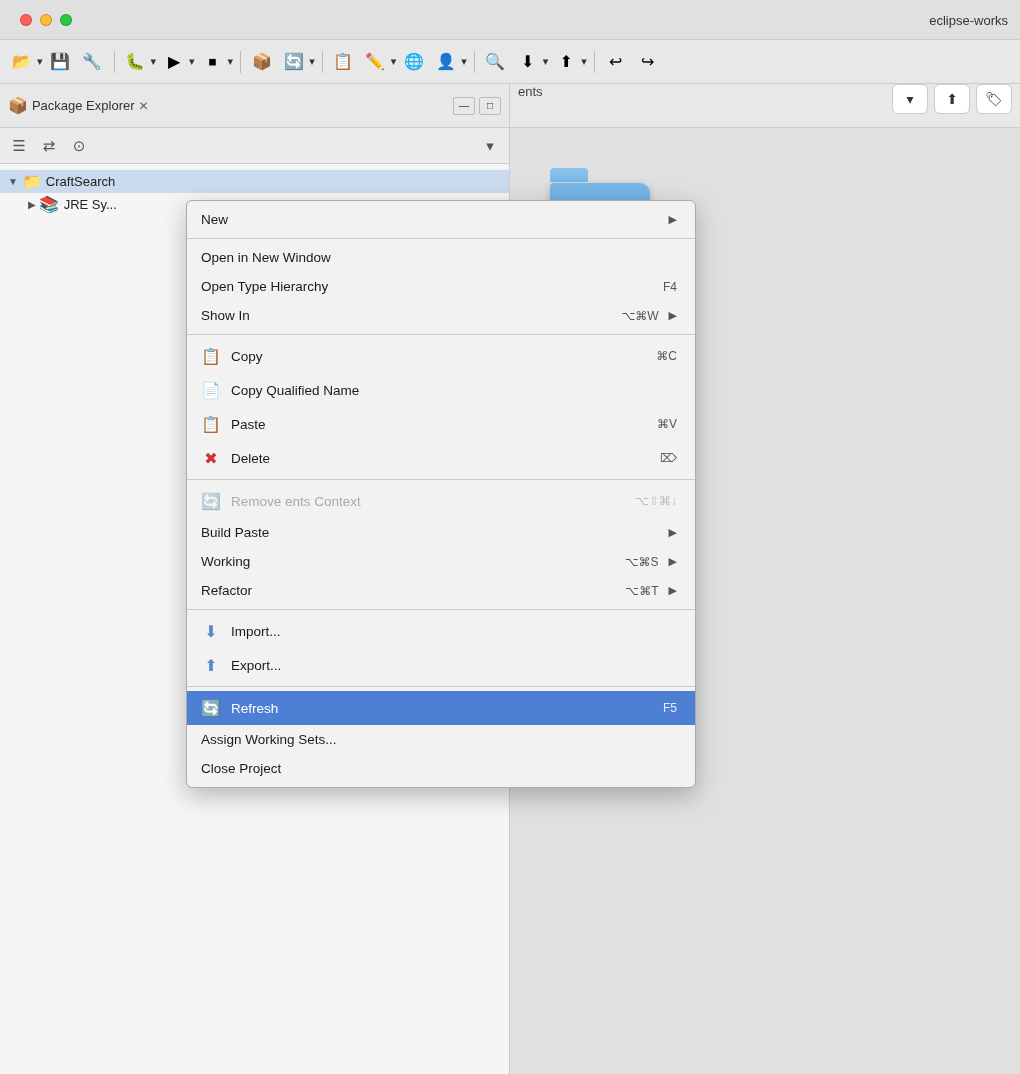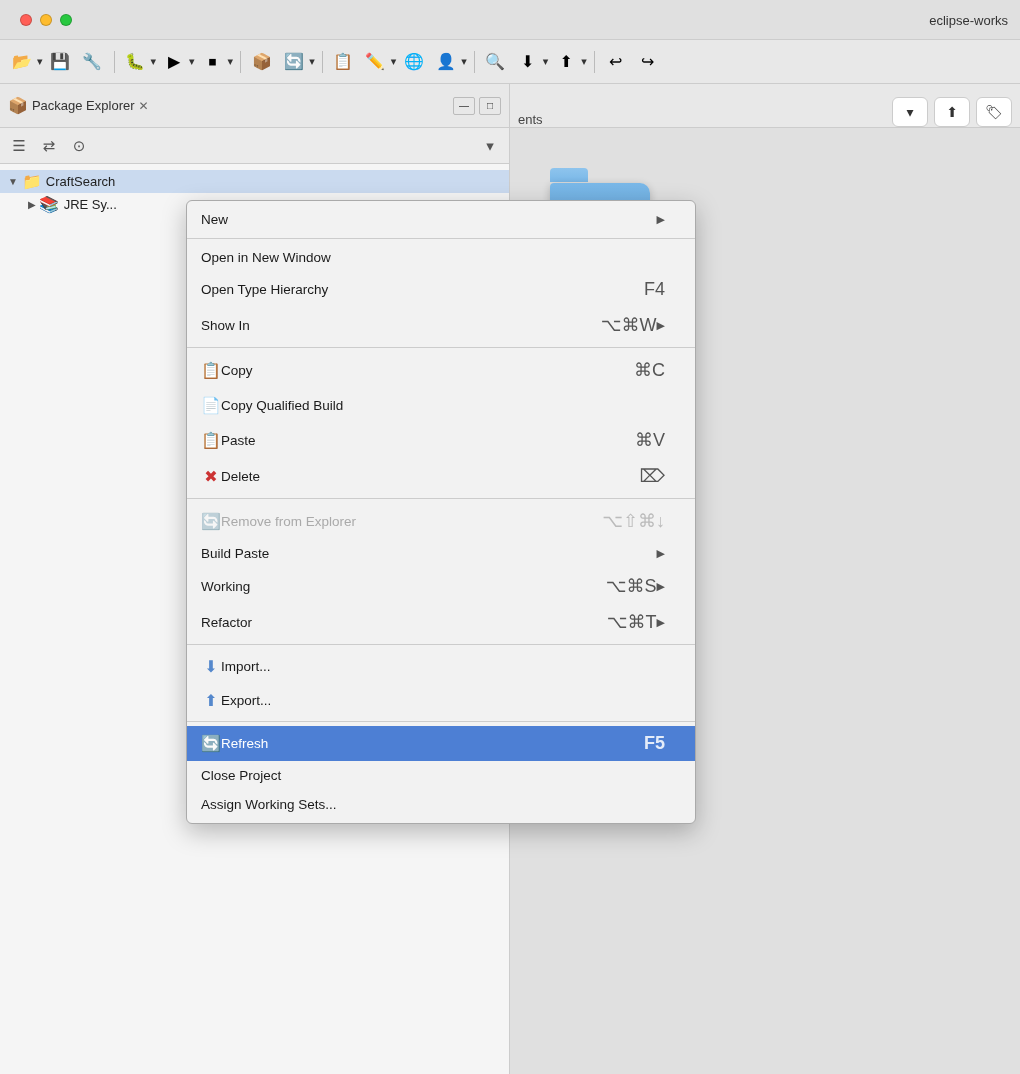--- a/index.html
+++ b/index.html
@@ -196,21 +196,21 @@
       flex-direction: column;
       position: relative;
     }
 
     
     .right-toolbar {
       height: 44px;
       background: #e8e8e8;
       border-bottom: 1px solid #ccc;
       display: flex;
-      align-items: flex-end;
+      align-items: flex-start;
       padding: 0 8px;
       gap: 6px;
     }
     .nav-btn {
       width: 36px;
       height: 30px;
       background: white;
       border: 1px solid #ccc;
       border-radius: 6px;
       cursor: pointer;
@@ -288,25 +288,26 @@
       border: 1px solid #aaa;
       border-radius: 6px;
       box-shadow: 0 8px 24px rgba(0,0,0,0.25);
       z-index: 1000;
       overflow: hidden;
       padding: 4px 0;
     }
     .menu-item {
       display: flex;
       align-items: center;
-      padding: 7px 30px 7px 14px;
+      padding: 7px 18px 7px 14px;
       cursor: pointer;
       color: #1a1a1a;
       font-size: 13.5px;
       position: relative;
+      gap: 10px;
     }
     .menu-item.highlighted {
       background: #4d7fd4;
       color: white;
     }
     .menu-item.disabled {
       color: #aaa;
       cursor: default;
     }
     .menu-item-icon {
@@ -315,27 +316,26 @@
       display: inline-flex;
       align-items: center;
       justify-content: center;
       font-size: 16px;
       flex-shrink: 0;
     }
     .menu-item-label {
       flex: 1;
     }
     .menu-item-shortcut {
-      font-size: 18px;
+      font-size: 12px;
       color: #555;
       margin-left: 20px;
     }
     .menu-item.highlighted .menu-item-shortcut {
       color: rgba(255,255,255,0.85);
-      font-weight: bold;
     }
     .menu-item-arrow {
       font-size: 11px;
       color: #555;
     }
     .menu-separator {
       height: 1px;
       background: #ccc;
       margin: 4px 0;
     }
@@ -495,37 +495,37 @@
   </div>
   <div class="menu-separator"></div>
 
   <div class="menu-item">
     <span class="menu-item-icon icon-copy">📋</span>
     <span class="menu-item-label">Copy</span>
     <span class="menu-item-shortcut">⌘C</span>
   </div>
   <div class="menu-item">
     <span class="menu-item-icon icon-copy">📄</span>
-    <span class="menu-item-label">Copy Qualified Build</span>
+    <span class="menu-item-label">Copy Qualified Name</span>
   </div>
   <div class="menu-item">
     <span class="menu-item-icon icon-paste">📋</span>
     <span class="menu-item-label">Paste</span>
     <span class="menu-item-shortcut">⌘V</span>
   </div>
   <div class="menu-item">
     <span class="menu-item-icon icon-delete">✖</span>
     <span class="menu-item-label">Delete</span>
     <span class="menu-item-shortcut">⌦</span>
   </div>
   <div class="menu-separator"></div>
 
   <div class="menu-item disabled">
     <span class="menu-item-icon icon-remove">🔄</span>
-    <span class="menu-item-label">Remove from Explorer</span>
+    <span class="menu-item-label">Remove ents Context</span>
     <span class="menu-item-shortcut" style="color:#bbb;">⌥⇧⌘↓</span>
   </div>
 
   <div class="menu-item">
     <span class="menu-item-label">Build Paste</span>
     <span class="menu-item-arrow">▶</span>
   </div>
   <div class="menu-item">
     <span class="menu-item-label">Working</span>
     <span class="menu-item-shortcut">⌥⌘S</span>
@@ -547,18 +547,18 @@
     <span class="menu-item-label">Export...</span>
   </div>
   <div class="menu-separator"></div>
 
   <div class="menu-item highlighted">
     <span class="menu-item-icon icon-refresh" style="color:white;">🔄</span>
     <span class="menu-item-label">Refresh</span>
     <span class="menu-item-shortcut">F5</span>
   </div>
   <div class="menu-item">
+    <span class="menu-item-label">Assign Working Sets...</span>
+  </div>
+  <div class="menu-item">
     <span class="menu-item-label">Close Project</span>
   </div>
-  <div class="menu-item">
-    <span class="menu-item-label">Assign Working Sets...</span>
-  </div>
 </div>
 
 </body></html>

